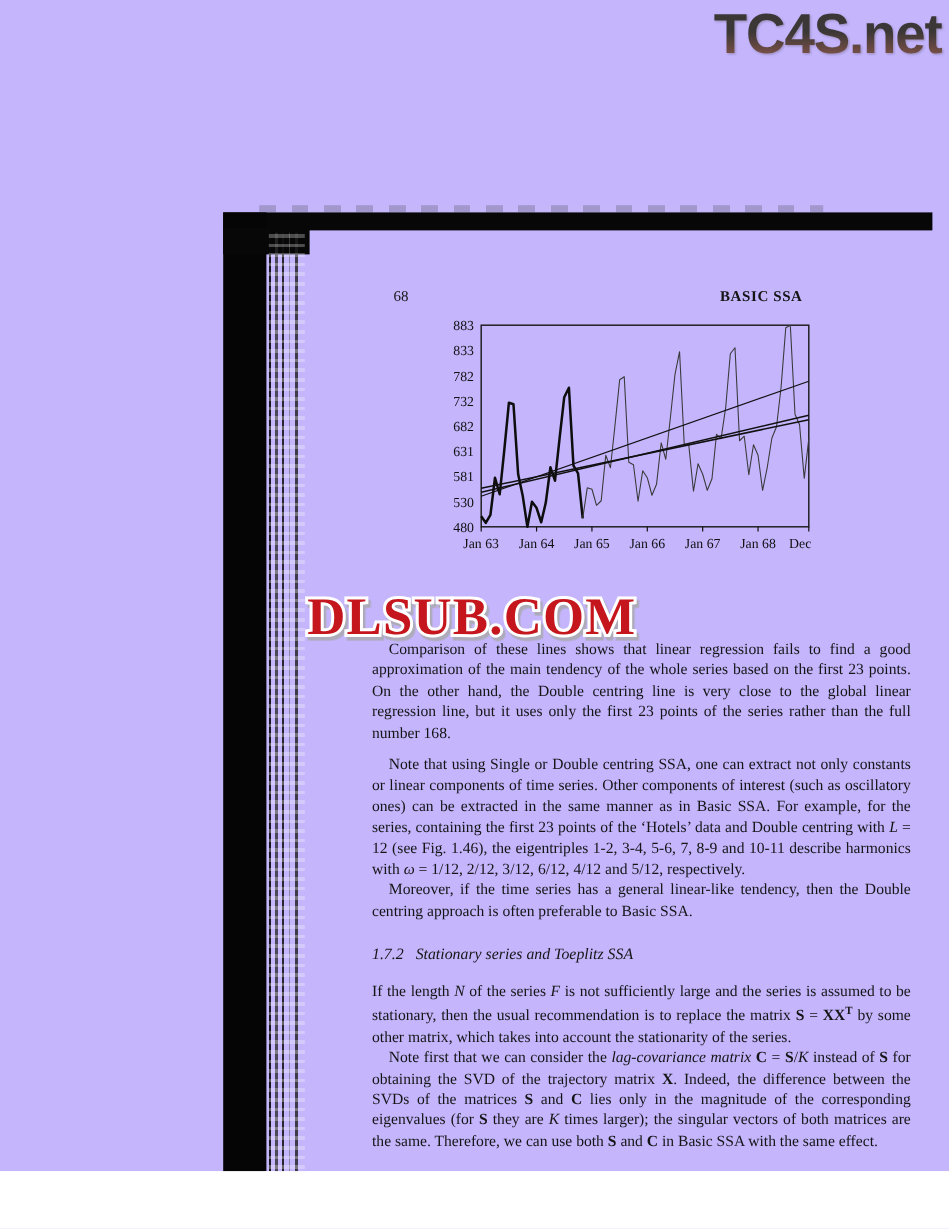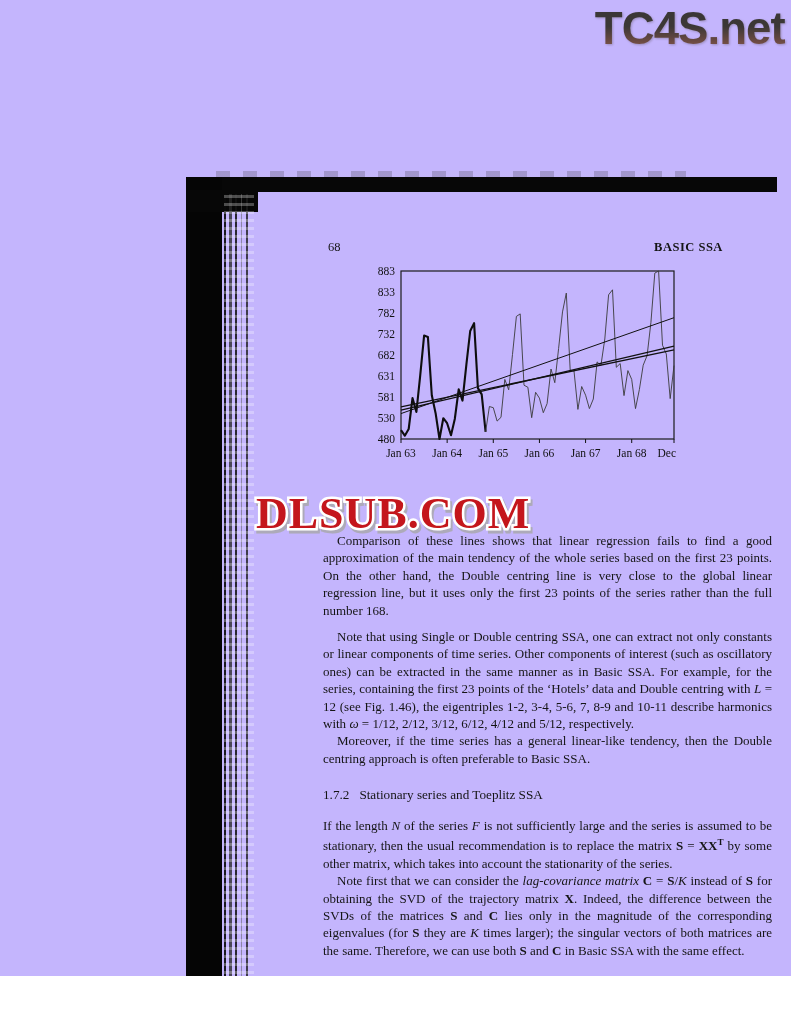--- a/index.html
+++ b/index.html
@@ -25,46 +25,46 @@
             repeating-linear-gradient(0deg, rgba(255,255,255,.28) 0 3px, rgba(255,255,255,0) 3px 8px),
             repeating-linear-gradient(90deg,
               rgba(10,10,10,.92) 0 2px,  rgba(255,255,255,0) 2px 5px,
               rgba(40,40,40,.78) 5px 8px, rgba(255,255,255,0) 8px 11px,
               rgba(18,18,18,.88) 11px 13px, rgba(255,255,255,0) 13px 17px,
               rgba(95,95,95,.55) 17px 18px, rgba(255,255,255,0) 18px 22px,
               rgba(28,28,28,.8) 22px 24px, rgba(255,255,255,0) 24px 30px);}
 
   
   .page-number{position:absolute;left:328px;top:240px;font-size:12.5px;}
-  .running-head{position:absolute;left:600px;top:240px;width:177px;text-align:center;
+  .running-head{position:absolute;left:600px;top:240px;width:177px;text-align:left;
           font-size:12.5px;font-weight:bold;letter-spacing:.5px;}
 
   
   .chart{position:absolute;left:366px;top:262px;}
   .chart text{font-family:"Liberation Serif", serif;fill:#111;}
 
   
   .caption{position:absolute;left:327px;top:482px;width:447px;text-align:center;font-size:12.4px;}
   .caption .cap-title{font-style:italic;margin-left:6px;}
 
   
   .wm-mid{position:absolute;left:253px;top:487px;
           filter:drop-shadow(2px 3px 0 rgba(168,168,168,.8));}
   .wm-mid text{font-family:"Liberation Serif", serif;font-weight:bold;letter-spacing:1px;}
   .wm-bottom{position:absolute;left:447px;top:976px;
           filter:drop-shadow(0 2px 1px rgba(70,70,70,.55));}
   .wm-bottom text{font-family:"Liberation Sans", sans-serif;font-weight:bold;letter-spacing:0.5px;}
 
   
-  .body-text{position:absolute;left:323px;top:532px;width:449px;
+  .body-text{position:absolute;left:310px;top:532px;width:449px;
           font-size:13px;line-height:17.4px;text-align:justify;}
   .body-text p{margin:0;}
   .body-text p.indent{text-indent:14px;}
   .body-text p.gap-top{margin-top:9px;}
-  .section-heading{margin:19px 0 13px 0;font-size:13.2px;font-weight:normal;}
+  .section-heading{margin:19px 0 13px 0;font-size:13.2px;font-weight:normal;font-style:italic;}
   .section-heading .sec-num{margin-right:10px;}
 </style>
 </head>
 <body>
 
 <div class="screen">
 
   <div class="wm-top">TC4S.net</div>
 
   <div class="scan-hbar"></div>

